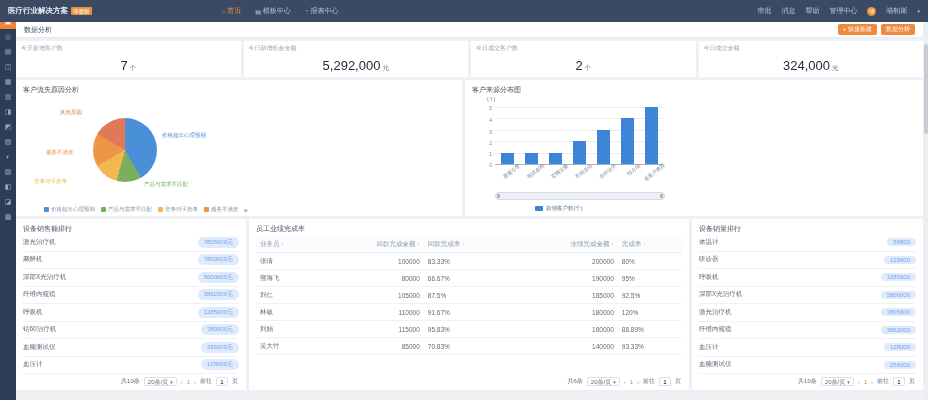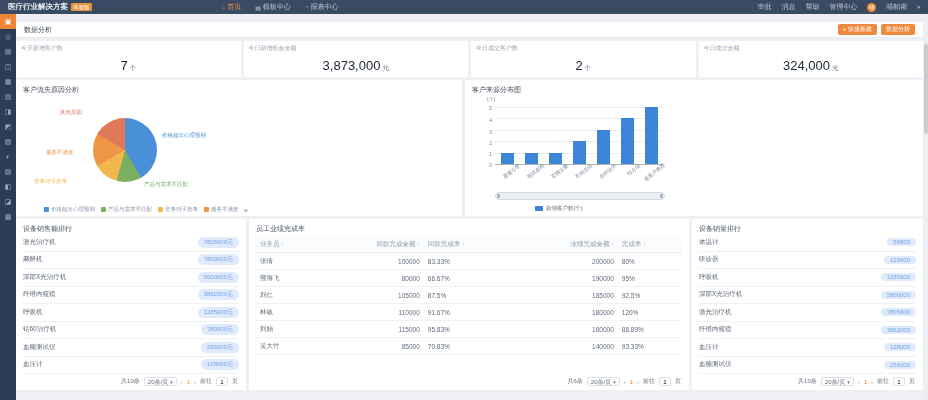--- a/index.html
+++ b/index.html
@@ -1,20 +1,20 @@
 <!DOCTYPE html>
 <html><head>
 <meta charset="utf-8">
 <style>
   * { margin:0; padding:0; box-sizing:border-box; }
   html,body { width:928px; height:400px; overflow:hidden; background:#eef0f4;
     font-family:"Liberation Sans","DejaVu Sans",sans-serif; }
 
   
-  .topbar { position:absolute; left:0; top:0; width:928px; height:14px; background:#3b4a63;
+  .topbar { position:absolute; left:0; top:0; width:928px; height:22px; background:#3b4a63;
     display:flex; align-items:center; padding:0 8px; color:#bcc6d8; font-size:7px; z-index:5; }
   .brand { color:#e9eef6; font-size:7.5px; font-weight:bold; white-space:nowrap; }
   .badge { background:#e8913d; color:#fff; font-size:5.5px; padding:0 2px; margin-left:3px;
     border-radius:1px; line-height:8px; height:8px; }
   .topnav { display:flex; gap:14px; margin-left:130px; align-items:center; }
   .topnav .nav-item { display:flex; gap:2px; align-items:center; cursor:pointer; white-space:nowrap; }
   .topnav .nav-item.active { color:#ef9445; }
   .nav-glyph { font-size:6px; }
   .topright { margin-left:auto; display:flex; gap:10px; align-items:center; }
   .topright .r-item { cursor:pointer; white-space:nowrap; }
@@ -199,21 +199,21 @@
     </div>
   </div>
 
   <div class="stats">
     <div class="stat-card">
       <div class="stat-label">今天新增客户数</div>
       <div class="stat-value-row"><span class="stat-value">7</span><span class="stat-unit">个</span></div>
     </div>
     <div class="stat-card">
       <div class="stat-label">今日新增机会金额</div>
-      <div class="stat-value-row"><span class="stat-value">3,873,000</span><span class="stat-unit">元</span></div>
+      <div class="stat-value-row"><span class="stat-value">5,292,000</span><span class="stat-unit">元</span></div>
     </div>
     <div class="stat-card">
       <div class="stat-label">今日成交客户数</div>
       <div class="stat-value-row"><span class="stat-value">2</span><span class="stat-unit">个</span></div>
     </div>
     <div class="stat-card">
       <div class="stat-label">今日成交金额</div>
       <div class="stat-value-row"><span class="stat-value">324,000</span><span class="stat-unit">元</span></div>
     </div>
   </div>

